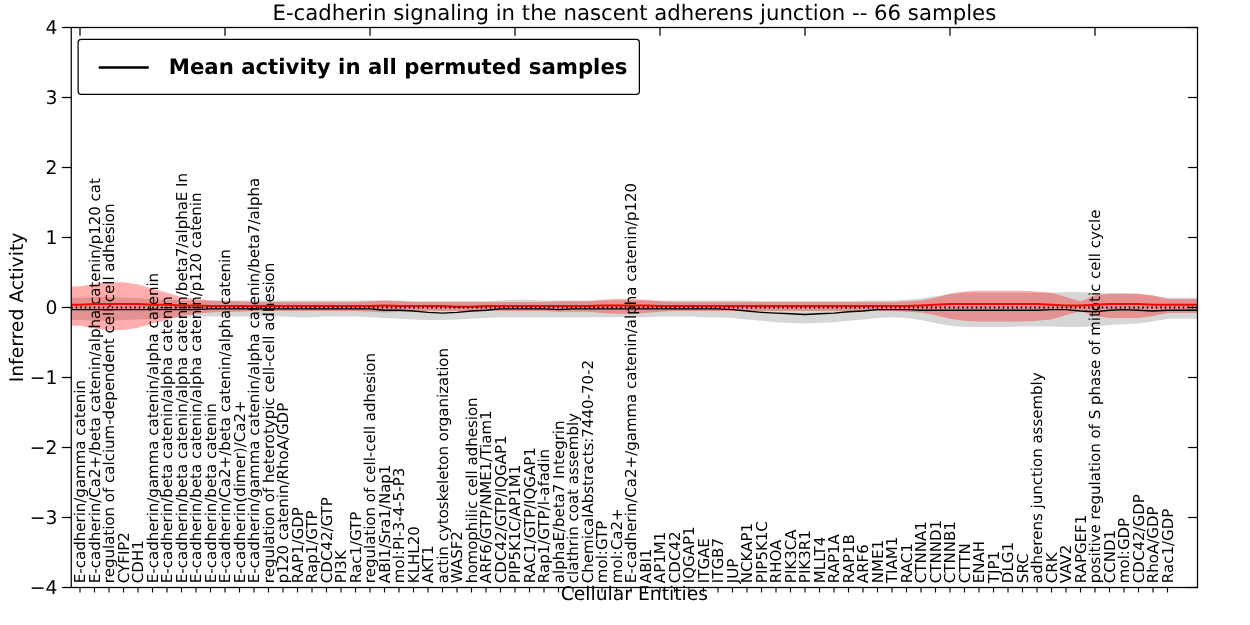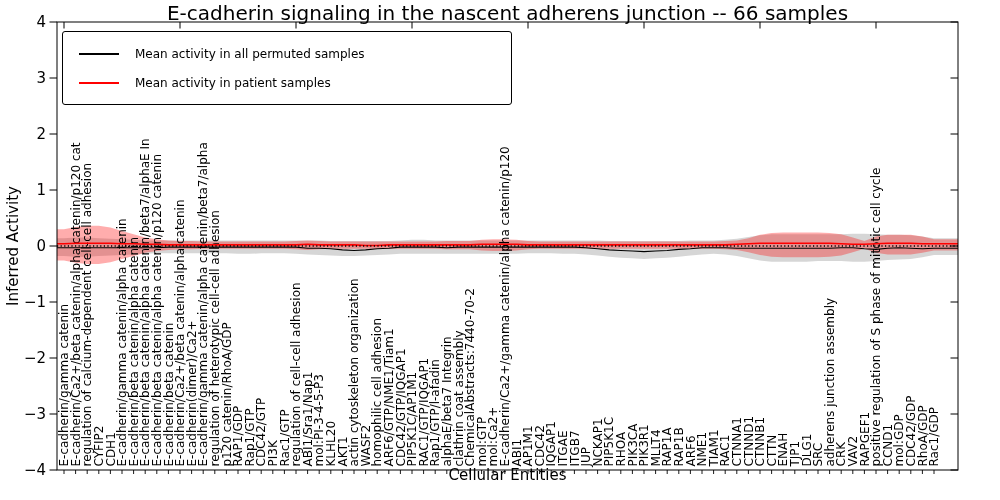--- a/index.html
+++ b/index.html
@@ -3,37 +3,37 @@
 <meta charset="utf-8">
 <style>
   html,body{margin:0;padding:0;background:#ffffff;}
   #figure{
     position:relative;width:1000px;height:500px;background:#ffffff;overflow:hidden;
     font-family:"DejaVu Sans","Liberation Sans",sans-serif;color:#000;
   }
   #plot-svg{position:absolute;left:0;top:0;}
   .chart-title{
     position:absolute;left:57px;top:1px;width:901px;text-align:center;
-    font-size:20px;white-space:nowrap;
+    font-size:17px;white-space:nowrap;
   }
   .x-axis-title{
     position:absolute;left:57px;top:466px;width:901px;text-align:center;font-size:15px;
   }
   .y-axis-title{
     position:absolute;left:13px;top:246px;transform:translate(-50%,-50%) rotate(-90deg);
     white-space:nowrap;font-size:15px;
   }
   .legend{
     position:absolute;left:62px;top:31px;width:450px;box-sizing:border-box;
     background:#ffffff;border:1px solid #000;border-radius:3px;
     padding:7px 8px 7px 16px;z-index:5;
   }
   .legend-row{display:flex;align-items:center;height:29px;}
   .legend-swatch{display:inline-block;width:40px;height:0;border-top:2px solid #000;margin-right:16px;flex:0 0 auto;}
-  .legend-label{font-size:12px;white-space:nowrap;}
+  .legend-label{font-size:17px;white-space:nowrap;font-weight:bold;}
 </style>
 </head>
 <body>
 
 <div id="figure">
 
   <svg id="plot-svg" width="1000" height="500">
       <path d="M57,238.16L64,238.16L75.6,237.6L87.2,237.6L98.8,238.16L110.4,238.72L122,239.28L133.6,239.84L145.2,240.4L156.8,240.4L168.39999999999998,240.4L180,240.4L191.6,240.4L203.2,240.4L214.79999999999998,240.4L226.4,240.4L238,240.4L249.6,240.4L261.2,240.4L272.79999999999995,240.4L284.4,240.4L296,240.4L307.6,240.4L319.2,240.4L330.8,240.96L342.4,240.96L354,240.96L365.59999999999997,240.96L377.2,240.96L388.8,240.96L400.4,240.4L412,239.84L423.59999999999997,239.84L435.2,240.4L446.8,240.4L458.4,240.4L470,240.4L481.59999999999997,240.4L493.2,240.4L504.8,240.4L516.4,240.4L528,240.4L539.5999999999999,240.4L551.2,240.4L562.8,240.4L574.4,240.4L586,240.4L597.6,240.4L609.1999999999999,240.96L620.8,240.96L632.4,240.96L644,240.96L655.6,240.96L667.1999999999999,240.96L678.8,240.96L690.4,240.4L702,240.4L713.6,240.4L725.1999999999999,239.84L736.8,238.72L748.4,237.04L760,235.36L771.6,234.24L783.1999999999999,234.24L794.8,234.24L806.4,234.24L818,234.24L829.6,234.24L841.1999999999999,234.24L852.8,233.68L864.4,233.68L876,234.24L887.6,234.8L899.1999999999999,234.8L910.8,235.36L922.4,236.48L934,238.16L958,238.16L958,254.96L934,254.96L922.4,257.2L910.8,258.88L899.1999999999999,259.44L887.6,260L876,261.12L864.4,261.68L852.8,261.68L841.1999999999999,261.12L829.6,261.12L818,261.12L806.4,261.68L794.8,261.68L783.1999999999999,261.68L771.6,261.68L760,260.56L748.4,258.32L736.8,256.08L725.1999999999999,254.4L713.6,253.84L702,254.4L690.4,255.52L678.8,256.64L667.1999999999999,257.76L655.6,258.32L644,258.88L632.4,258.32L620.8,257.76L609.1999999999999,256.64L597.6,255.52L586,254.4L574.4,253.84L562.8,253.84L551.2,253.28L539.5999999999999,253.28L528,253.28L516.4,253.84L504.8,253.84L493.2,253.84L481.59999999999997,253.84L470,253.84L458.4,253.84L446.8,253.84L435.2,253.84L423.59999999999997,253.84L412,253.84L400.4,253.84L388.8,254.4L377.2,254.96L365.59999999999997,255.52L354,256.08L342.4,256.08L330.8,255.52L319.2,254.96L307.6,254.4L296,253.84L284.4,253.28L272.79999999999995,253.28L261.2,253.28L249.6,253.84L238,253.84L226.4,253.28L214.79999999999998,253.28L203.2,253.28L191.6,253.28L180,253.28L168.39999999999998,253.28L156.8,253.28L145.2,253.84L133.6,254.4L122,254.96L110.4,255.52L98.8,256.08L87.2,256.64L75.6,256.64L64,256.08L57,256.08Z" fill="#787878" fill-opacity="0.3" stroke="none"></path>
       <path d="M57,229.2L64,229.2L75.6,226.96L87.2,225.84L98.8,225.84L110.4,227.52L122,230.88L133.6,234.24L145.2,237.6L156.8,239.28L168.39999999999998,240.4L180,240.96L191.6,240.96L203.2,241.52L214.79999999999998,241.52L226.4,241.52L238,241.52L249.6,241.52L261.2,241.52L272.79999999999995,241.52L284.4,241.52L296,240.96L307.6,240.4L319.2,240.96L330.8,241.52L342.4,241.52L354,241.52L365.59999999999997,241.52L377.2,241.52L388.8,241.52L400.4,241.52L412,241.52L423.59999999999997,241.52L435.2,241.52L446.8,240.96L458.4,240.96L470,240.96L481.59999999999997,239.84L493.2,239.28L504.8,239.28L516.4,239.84L528,240.96L539.5999999999999,241.52L551.2,241.52L562.8,241.52L574.4,241.52L586,241.52L597.6,241.52L609.1999999999999,241.52L620.8,241.52L632.4,241.52L644,241.52L655.6,241.52L667.1999999999999,241.52L678.8,241.52L690.4,241.52L702,241.52L713.6,241.52L725.1999999999999,240.96L736.8,240.4L748.4,238.16L760,234.8L771.6,233.12L783.1999999999999,232.56L794.8,232.56L806.4,232.56L818,232.56L829.6,233.12L841.1999999999999,234.24L852.8,237.6L864.4,240.96L876,236.48L887.6,234.8L899.1999999999999,234.8L910.8,234.8L922.4,236.48L934,239.28L958,239.28L958,250.48L934,250.48L922.4,252.72L910.8,254.4L899.1999999999999,254.4L887.6,254.4L876,252.72L864.4,248.8L852.8,252.16L841.1999999999999,255.52L829.6,256.64L818,257.2L806.4,257.2L794.8,257.2L783.1999999999999,257.2L771.6,256.64L760,254.96L748.4,252.16L736.8,249.92L725.1999999999999,249.36L713.6,248.8L702,248.8L690.4,248.8L678.8,248.8L667.1999999999999,248.8L655.6,248.8L644,248.8L632.4,248.8L620.8,248.8L609.1999999999999,248.8L597.6,248.8L586,248.8L574.4,248.8L562.8,248.8L551.2,248.8L539.5999999999999,248.8L528,249.36L516.4,250.48L504.8,251.04L493.2,251.04L481.59999999999997,250.48L470,249.36L458.4,249.36L446.8,249.36L435.2,248.8L423.59999999999997,248.8L412,248.8L400.4,248.8L388.8,248.8L377.2,248.8L365.59999999999997,248.8L354,248.8L342.4,248.8L330.8,248.8L319.2,249.36L307.6,249.92L296,249.36L284.4,248.8L272.79999999999995,248.8L261.2,248.8L249.6,248.8L238,248.8L226.4,248.8L214.79999999999998,248.8L203.2,248.8L191.6,249.36L180,249.36L168.39999999999998,249.92L156.8,251.04L145.2,252.72L133.6,256.08L122,258.88L110.4,262.24L98.8,263.92L87.2,263.92L75.6,262.8L64,260.56L57,260.56Z" fill="#ff0000" fill-opacity="0.32" stroke="none"></path>
       <text transform="translate(68.2,466.5) rotate(-90)" font-size="12px" font-family="DejaVu Sans, Liberation Sans, sans-serif" fill="#000">E-cadherin/gamma catenin</text>
@@ -233,19 +233,15 @@
 
   <div class="y-axis-title">Inferred Activity</div>
 
   <div class="x-axis-title">Cellular Entities</div>
 
   <div class="legend">
     <div class="legend-row">
       <span class="legend-swatch" id="swatch-0" style="border-top-color: rgb(0, 0, 0);"></span>
       <span class="legend-label">Mean activity in all permuted samples</span>
     </div>
-    <div class="legend-row">
-      <span class="legend-swatch" id="swatch-1" style="border-top-color: rgb(255, 0, 0);"></span>
-      <span class="legend-label">Mean activity in patient samples</span>
-    </div>
   </div>
 
 </div>
 
 </body></html>

